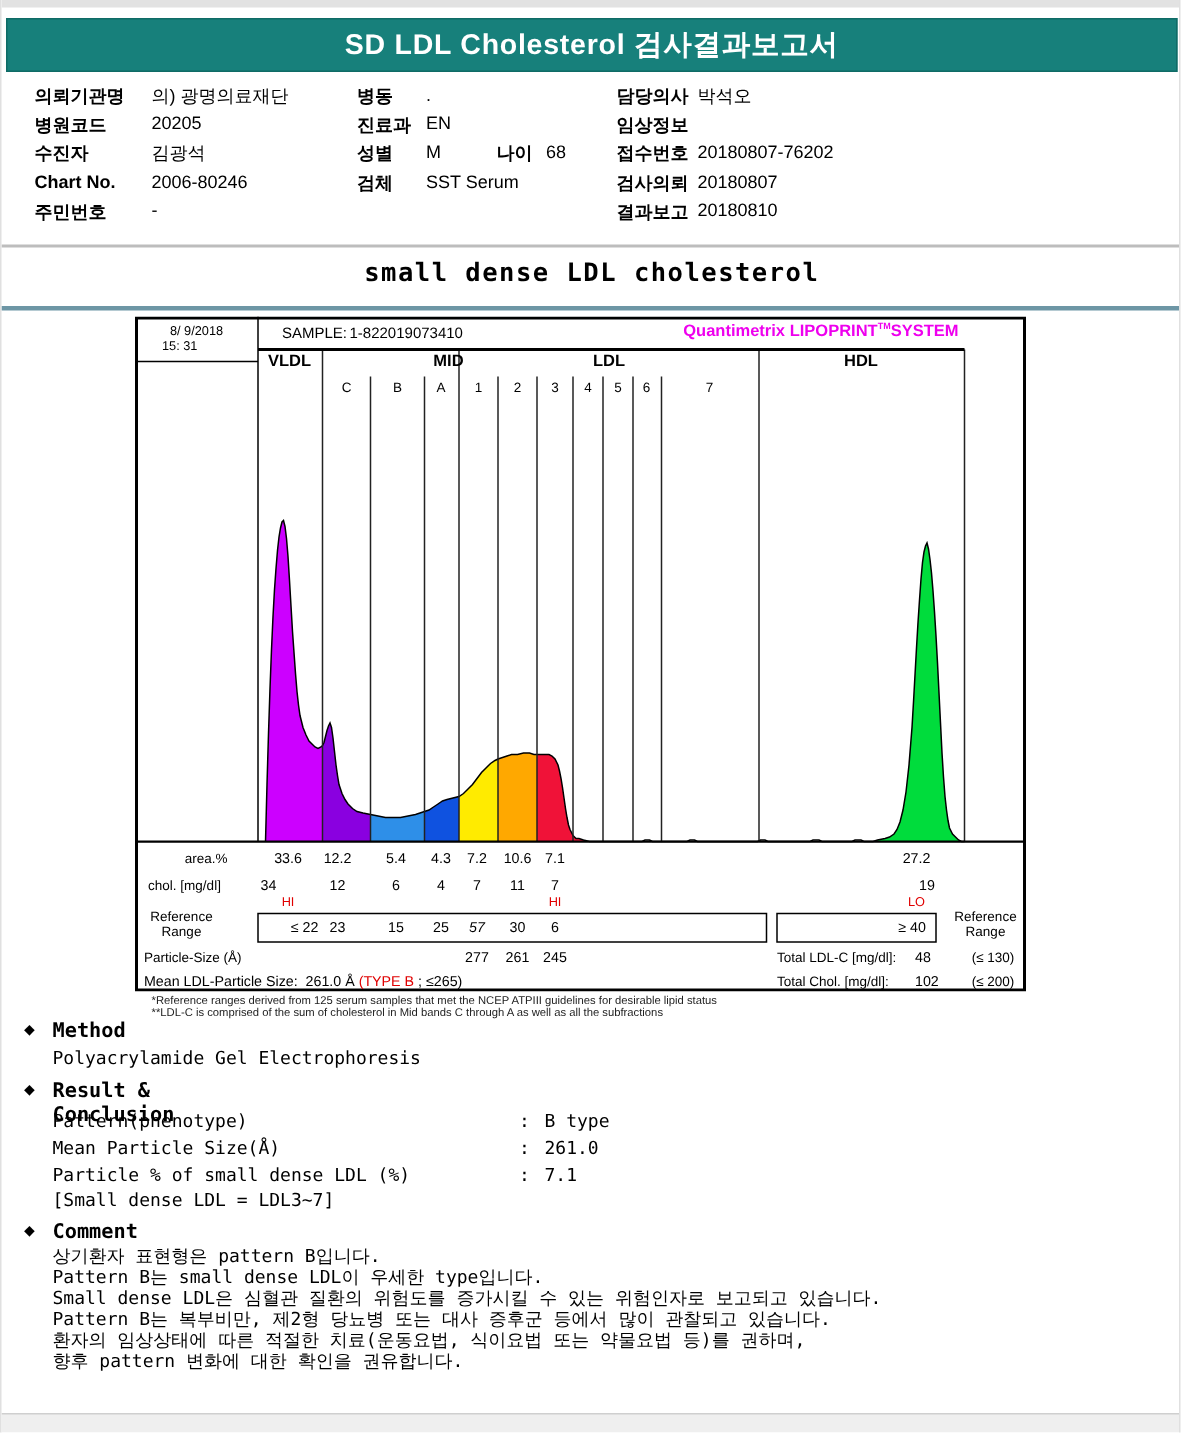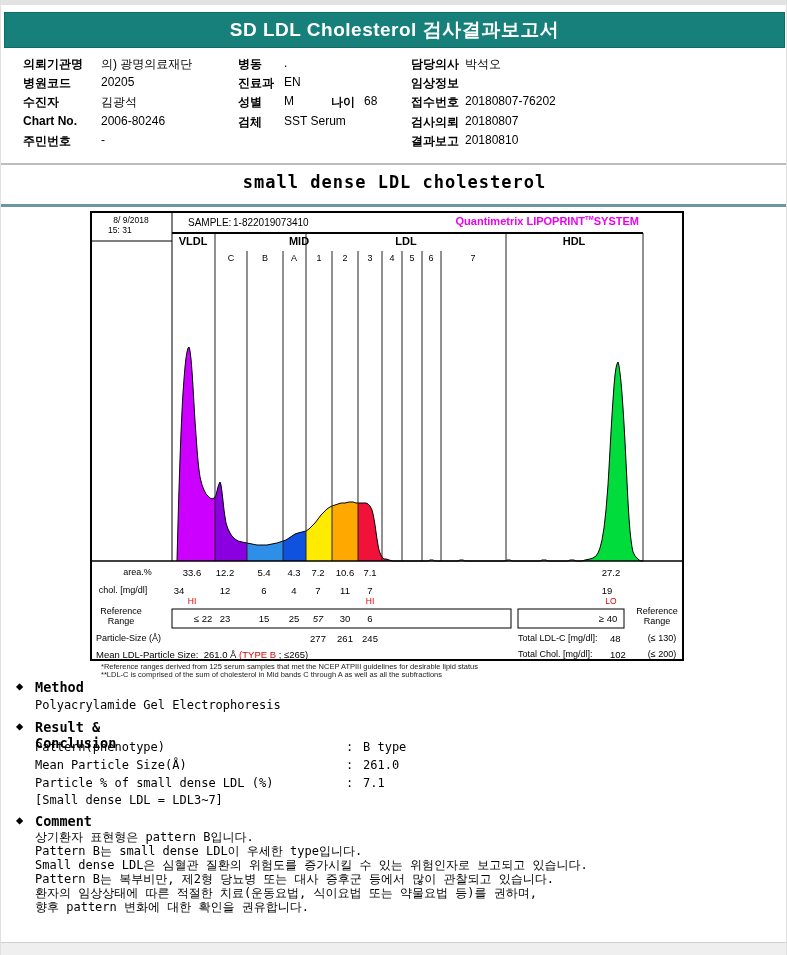--- a/index.html
+++ b/index.html
@@ -147,21 +147,21 @@
     <span class="abs f95 ctr" style="left: 280px; top: 356px;">7.1</span>
     <span class="abs f95 ctr" style="left: 521px; top: 356px;">27.2</span>
     <span class="abs f9 ctr" style="left: 33px; top: 374px;">chol. [mg/dl]</span>
     <span class="abs f95 ctr" style="left: 89px; top: 374px;">34</span>
     <span class="abs f95 ctr" style="left: 135px; top: 374px;">12</span>
     <span class="abs f95 ctr" style="left: 174px; top: 374px;">6</span>
     <span class="abs f95 ctr" style="left: 204px; top: 374px;">4</span>
     <span class="abs f95 ctr" style="left: 228px; top: 374px;">7</span>
     <span class="abs f95 ctr" style="left: 255px; top: 374px;">11</span>
     <span class="abs f95 ctr" style="left: 280px; top: 374px;">7</span>
-    <span class="abs f95 ctr" style="left: 517px; top: 374px;">19</span>
+    <span class="abs f95 ctr" style="left: 528px; top: 374px;">19</span>
     <span class="abs f8 red ctr" style="left: 102px; top: 385px;">HI</span>
     <span class="abs f8 red ctr" style="left: 280px; top: 385px;">HI</span>
     <span class="abs f8 red ctr" style="left: 521px; top: 385px; text-align: center;">LO</span>
     <span class="abs f9 ctr" style="left: 31px; top: 395px;">Reference</span>
     <span class="abs f9 ctr" style="left: 31px; top: 405px;">Range</span>
     <span class="abs f95 ctr" style="left: 97px; top: 402px; margin-left: 16px;">≤ 22</span>
     <span class="abs f95 ctr" style="left: 135px; top: 402px;">23</span>
     <span class="abs f95 ctr" style="left: 174px; top: 402px;">15</span>
     <span class="abs f95 ctr" style="left: 204px; top: 402px;">25</span>
     <span class="abs f95 ctr" style="left: 228px; top: 402px; font-style: italic;">57</span>

